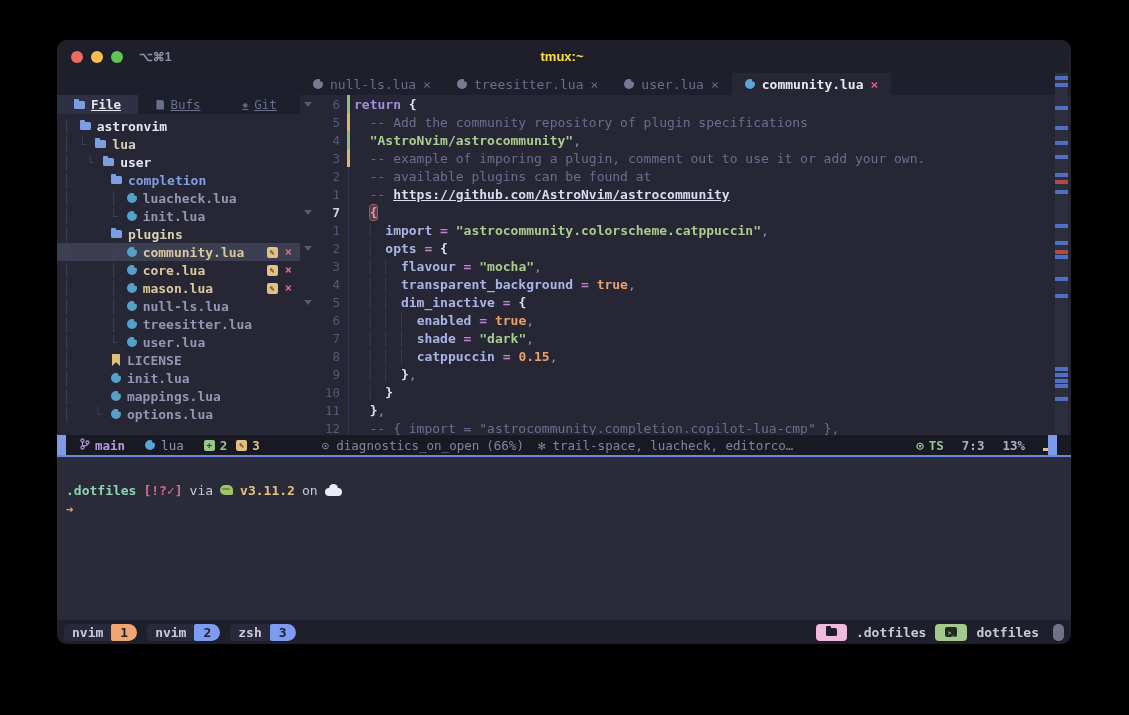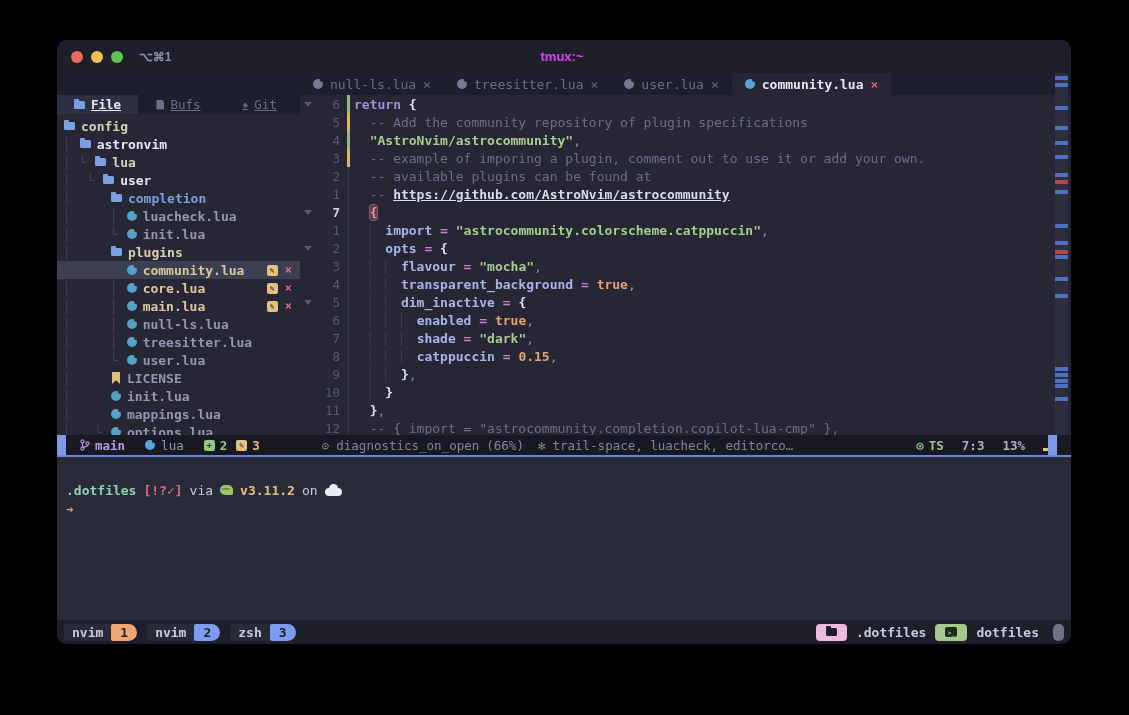--- a/index.html
+++ b/index.html
@@ -6,21 +6,21 @@
     font-family:"DejaVu Sans Mono",monospace;-webkit-font-smoothing:antialiased;}
   .window{position:absolute;left:57px;top:40px;width:1014px;height:604px;background:#262634;
     border-radius:10px;overflow:hidden;display:flex;flex-direction:column;box-shadow:0 18px 50px rgba(0,0,0,.7);}
   
   .titlebar{height:33px;background:#1e1f2b;position:relative;display:flex;align-items:center;flex:none;
     font-family:"Liberation Sans",sans-serif;}
   .lights{display:flex;gap:8px;margin-left:14px;}
   .light{width:12px;height:12px;border-radius:50%;}
   .l-close{background:#ec6a5e;}.l-min{background:#f4bf4f;}.l-max{background:#61c554;}
   .tb-shortcut{margin-left:16px;color:#8d91a5;font-size:12px;font-weight:bold;}
-  .tb-title{position:absolute;left:0;right:16px;text-align:center;color:#d946ef;font-size:13px;font-weight:bold;pointer-events:none;padding-left:12px;}
+  .tb-title{position:absolute;left:0;right:16px;text-align:center;color:#fde047;font-size:13px;font-weight:bold;pointer-events:none;padding-left:12px;}
   
   .tmux-top{height:24px;background:#1e1f2b;display:flex;align-items:center;padding-left:9px;flex:none;
     color:#d3878d;font-size:12.5px;gap:6px;border-bottom:1px solid #15161f;}
   
   .nvim{height:382px;flex:none;display:flex;flex-direction:column;position:relative;background:#262634;}
   .tabline{height:22px;background:#1e1f2c;display:flex;flex:none;align-items:stretch;}
   .tabline-spacer{width:243px;flex:none;}
   .tabs{display:flex;}
   .tab{display:flex;align-items:center;gap:7px;padding:0 13px;font-size:13px;color:#696e8a;cursor:default;}
   .tab.active{background:#262634;color:#e6e8f2;font-weight:bold;}
@@ -82,21 +82,21 @@
   .gd{color:#3a3c54;font-weight:normal;}
   .cursorblk{background:#5c3d49;color:#ef93a4;border-radius:2px;outline:1px solid #8a5a66;}
   
   .scrollbar{position:absolute;top:0;bottom:20px;right:3px;width:13px;background:#2d2e3d;}
   .mark{position:absolute;left:0;right:0;height:4px;}
   .mark.b{background:#4f6fc0;}
   .mark.r{background:#b04a4a;}
   
   .statusline{height:20px;flex:none;background:#181923;display:flex;align-items:center;font-size:12.5px;color:#80869f;position:relative;z-index:2;}
   .mode-block{width:9px;align-self:stretch;background:#7d9bea;flex:none;}
-  .sl-branch{display:flex;align-items:center;gap:5px;color:#b79ae0;font-weight:bold;margin-left:14px;}
+  .sl-branch{display:flex;align-items:flex-start;gap:5px;color:#b79ae0;font-weight:bold;margin-left:14px;}
   .sl-ft{display:flex;align-items:center;gap:6px;margin-left:20px;color:#8f95ae;}
   .sl-ft .licon{background:#54a7d8;}
   .sl-ft .licon::after{background:#181923;}
   .sl-diff{display:flex;align-items:center;gap:5px;margin-left:20px;}
   .sq{width:11px;height:11px;border-radius:2px;display:flex;align-items:center;justify-content:center;font-size:9px;font-weight:bold;}
   .sq.g{background:#9ac885;color:#1f2b1c;}
   .sq.y{background:#e2c183;color:#2b2418;font-size:8px;}
   .n-g{color:#9ac885;font-weight:bold;}
   .n-y{color:#e2c183;font-weight:bold;margin-right:0;}
   .sl-task{margin-left:62px;display:flex;gap:7px;align-items:center;}
@@ -186,31 +186,30 @@
             <div class="srctab">
               <span class="picon"></span>
               <span>Bufs</span>
             </div>
             <div class="srctab">
               <span class="dicon">◈</span>
               <span>Git</span>
             </div>
           </div>
         <div class="tree">
-            <div class="trow"><span class="guide"></span><span class="ficon"></span><span class="t-cream">config</span></div>
             <div class="trow"><span class="guide">│ </span><span class="ficon"></span><span class="t-white">astronvim</span></div>
             <div class="trow"><span class="guide">│ └ </span><span class="ficon"></span><span class="t-cream">lua</span></div>
             <div class="trow"><span class="guide">│  └ </span><span class="ficon"></span><span class="t-white">user</span></div>
             <div class="trow"><span class="guide">│     </span><span class="ficon"></span><span class="t-blue">completion</span></div>
             <div class="trow"><span class="guide">│     │ </span><span class="licon"></span><span class="t-dim">luacheck.lua</span></div>
             <div class="trow"><span class="guide">│     └ </span><span class="licon"></span><span class="t-dim">init.lua</span></div>
             <div class="trow"><span class="guide">│     </span><span class="ficon"></span><span class="t-cream">plugins</span></div>
             <div class="trow selected"><span class="guide">│     │ </span><span class="licon"></span><span class="t-mod">community.lua</span><span class="badges"><span class="b-mod">✎</span><span class="b-close">×</span></span></div>
             <div class="trow"><span class="guide">│     │ </span><span class="licon"></span><span class="t-mod">core.lua</span><span class="badges"><span class="b-mod">✎</span><span class="b-close">×</span></span></div>
-            <div class="trow"><span class="guide">│     │ </span><span class="licon"></span><span class="t-mod">main.lua</span><span class="badges"><span class="b-mod">✎</span><span class="b-close">×</span></span></div>
+            <div class="trow"><span class="guide">│     │ </span><span class="licon"></span><span class="t-mod">mason.lua</span><span class="badges"><span class="b-mod">✎</span><span class="b-close">×</span></span></div>
             <div class="trow"><span class="guide">│     │ </span><span class="licon"></span><span class="t-dim">null-ls.lua</span></div>
             <div class="trow"><span class="guide">│     │ </span><span class="licon"></span><span class="t-dim">treesitter.lua</span></div>
             <div class="trow"><span class="guide">│     └ </span><span class="licon"></span><span class="t-dim">user.lua</span></div>
             <div class="trow"><span class="guide">│     </span><span class="ribbon"></span><span class="t-dim">LICENSE</span></div>
             <div class="trow"><span class="guide">│     </span><span class="licon"></span><span class="t-dim">init.lua</span></div>
             <div class="trow"><span class="guide">│     </span><span class="licon"></span><span class="t-dim">mappings.lua</span></div>
             <div class="trow"><span class="guide">│   └ </span><span class="licon"></span><span class="t-dim">options.lua</span></div>
           </div>
       </div>
       <div class="editor">

